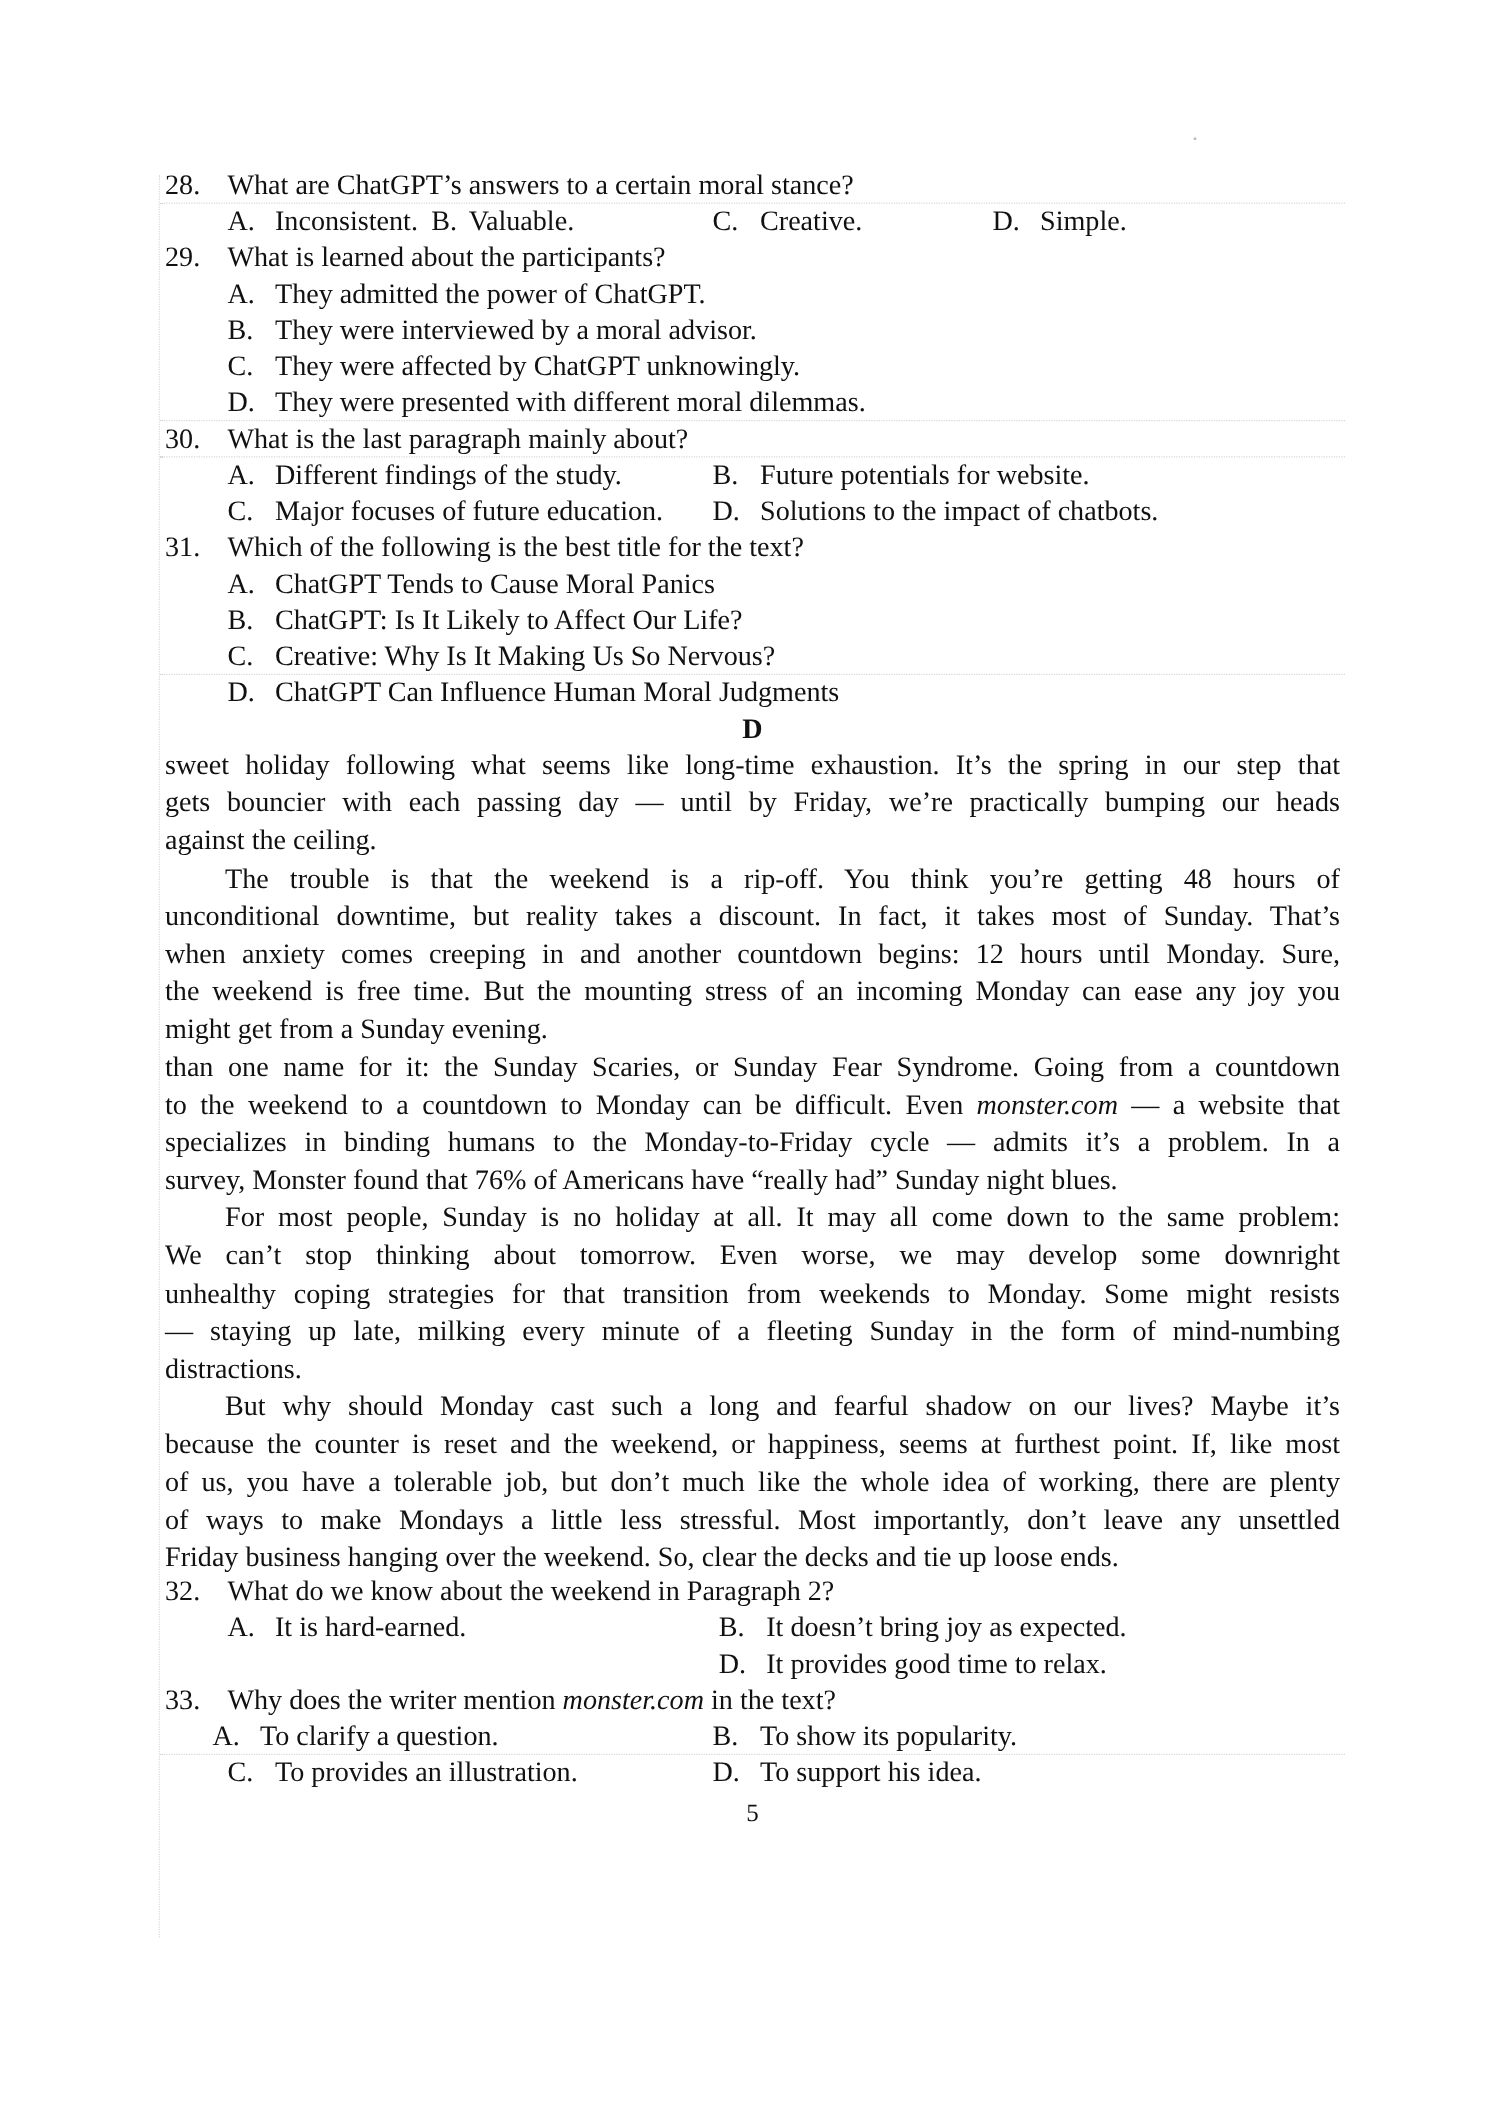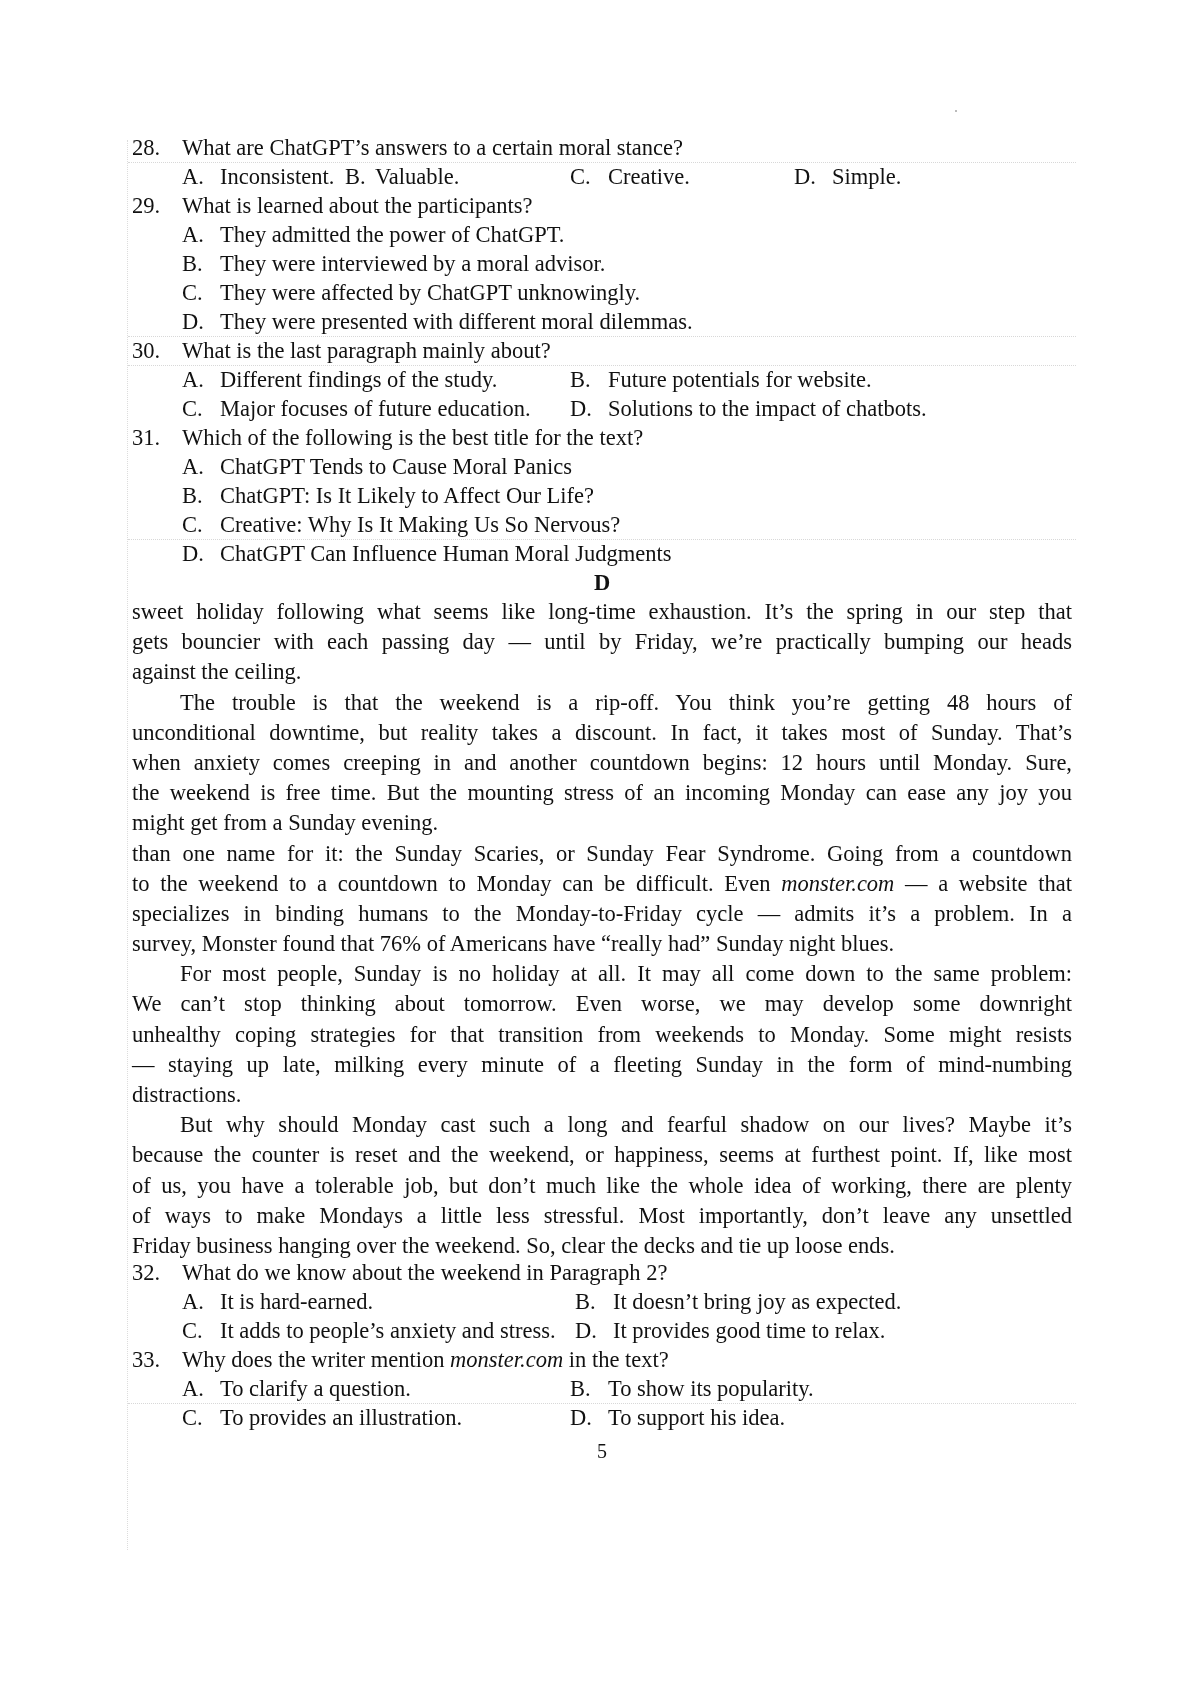--- a/index.html
+++ b/index.html
@@ -103,29 +103,28 @@
     </div>
 
   <div id="q32" class="ln" style="top:1125px">
     <span class="qnum">32.</span><span>What do we know about the weekend in Paragraph 2?</span>
   </div>
   <div class="ln" style="top:1154px; width:940px">
     <span class="opt" style="left:50px"><span class="lbl">A.</span><span>It is hard-earned.</span></span>
     <span class="opt" style="left:443px"><span class="lbl">B.</span><span>It doesn’t bring joy as expected.</span></span>
   </div>
   <div class="ln" style="top:1183px; width:940px">
-    <span class="opt" style="left:50px"><span class="lbl">C.</span><span>It adds to people’s anxiety and stress.</span></span>
     <span class="opt" style="left:443px"><span class="lbl">D.</span><span>It provides good time to relax.</span></span>
   </div>
 
   <div class="ln" style="top:1212px">
     <span class="qnum">33.</span><span><span>Why does the writer mention </span><em>monster.com</em><span> in the text?</span></span>
   </div>
   <div class="ln" style="top:1241px; width:940px">
-    <span class="opt" style="left:50px"><span class="lbl">A.</span><span>To clarify a question.</span></span>
+    <span class="opt" style="left:38px"><span class="lbl">A.</span><span>To clarify a question.</span></span>
     <span class="opt" style="left:438px"><span class="lbl">B.</span><span>To show its popularity.</span></span>
   </div>
   <div class="guide" style="top:1270px"></div>
   <div class="ln" style="top:1270px; width:940px">
     <span class="opt" style="left:50px"><span class="lbl">C.</span><span>To provides an illustration.</span></span>
     <span class="opt" style="left:438px"><span class="lbl">D.</span><span>To support his idea.</span></span>
   </div>
 
   <div class="page-number ln" style="top:1303px">5</div>
 </div>

